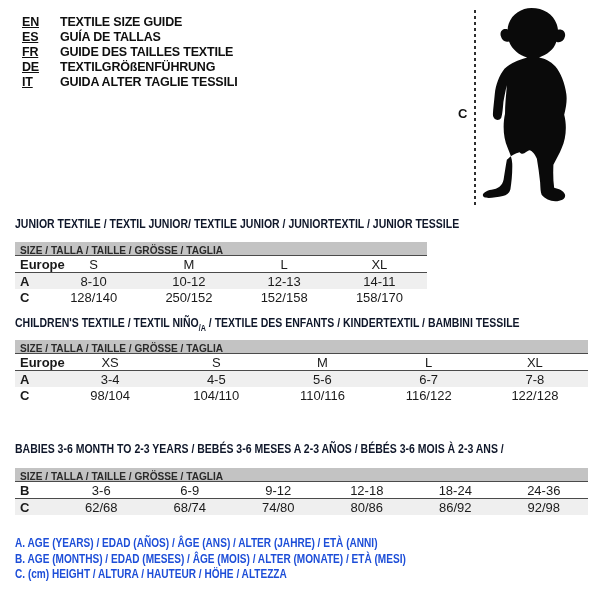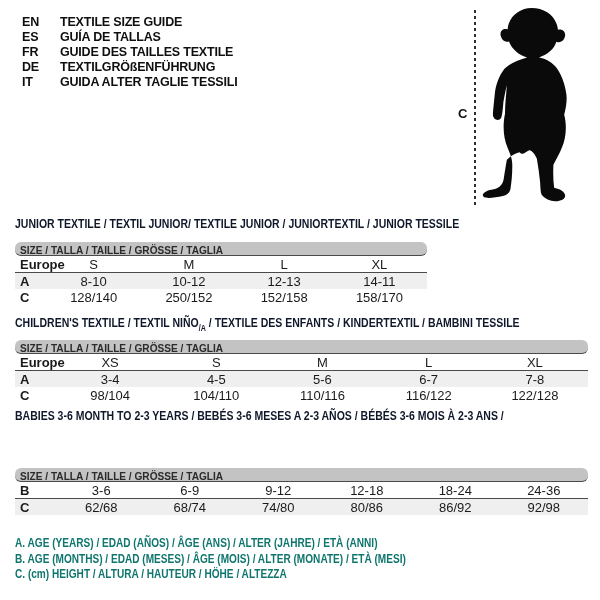--- a/index.html
+++ b/index.html
@@ -3,47 +3,47 @@
 <meta charset="utf-8">
 <style>
   html,body{margin:0;padding:0;background:#ffffff;}
   .canvas{position:relative;width:600px;height:600px;background:#ffffff;overflow:hidden;
           font-family:"Liberation Sans",sans-serif;}
 
   
   .langs{position:absolute;left:22px;top:15px;color:#0f0f0f;
          font-weight:700;font-size:12.5px;}
   .lang-row{height:15px;line-height:15px;white-space:nowrap;letter-spacing:-0.2px;}
-  .lang-code{display:inline-block;width:38px;}
+  .lang-code{display:inline-block;width:38px;text-decoration:underline;}
 
   
   .figure{position:absolute;left:445px;top:4px;width:150px;height:210px;}
 
   
   .sec-title{position:absolute;left:15px;color:#0f172a;font-weight:700;font-size:12.5px;
              white-space:nowrap;}
   .cond{display:inline-block;transform:scaleX(0.84);transform-origin:0 50%;white-space:nowrap;}
   .tline{height:16px;line-height:16px;}
 
   
   .size-bar{position:absolute;left:15px;height:14px;line-height:13px;background:#c3c3c3;
-            border-bottom:1px solid #4a4a4a;padding-left:5px;box-sizing:border-box;border-radius:6px;}
+            border-bottom:1px solid #4a4a4a;padding-left:5px;box-sizing:border-box;}
   .size-bar .cond{font-weight:700;font-size:11.5px;color:#2a2a2a;transform:scaleX(0.88);}
 
   
   table{position:absolute;left:15px;border-collapse:collapse;table-layout:fixed;
         font-size:13px;color:#1a1a1a;}
   .w1{width:412px;} .w2{width:573px;}
   td{height:16px;padding:0;text-align:center;white-space:nowrap;overflow:visible;}
   td.lbl{text-align:left;padding-left:5px;font-weight:bold;}
   tr.first td{border-bottom:1px solid #4a4a4a;}
   tr.alt{background:#efefef;}
 
   
-  .legend{position:absolute;left:15px;top:536px;color:#0f766e;}
+  .legend{position:absolute;left:15px;top:536px;color:#1d4ed8;}
   .legend-row{height:15.5px;line-height:15.5px;font-weight:700;font-size:12px;white-space:nowrap;}
 
   sub{font-size:0.68em;}
 </style>
 </head>
 <body>
 
 <div class="canvas">
 
   <div class="langs">
@@ -173,21 +173,21 @@
       <td class="lbl">C</td>
       <td>98/104</td>
       <td>104/110</td>
       <td>110/116</td>
       <td>116/122</td>
       <td>122/128</td>
     </tr>
   </tbody>
     </table>
 
-  <div class="sec-title" style="top:408px">
+  <div class="sec-title" style="top:441px">
     <div class="tline"><span class="cond">BABIES 3-6 MONTH TO 2-3 YEARS / BEBÉS 3-6 MESES A 2-3 AÑOS / BÉBÉS 3-6 MOIS À 2-3 ANS /</span></div>
   </div>
   <div class="size-bar w2" style="top:468px">
     <span class="cond">SIZE / TALLA / TAILLE / GRÖSSE / TAGLIA</span>
   </div>
   <table class="w2" style="top:482px">
     <colgroup>
         <col style="width:42px">
         <col>
         <col>

